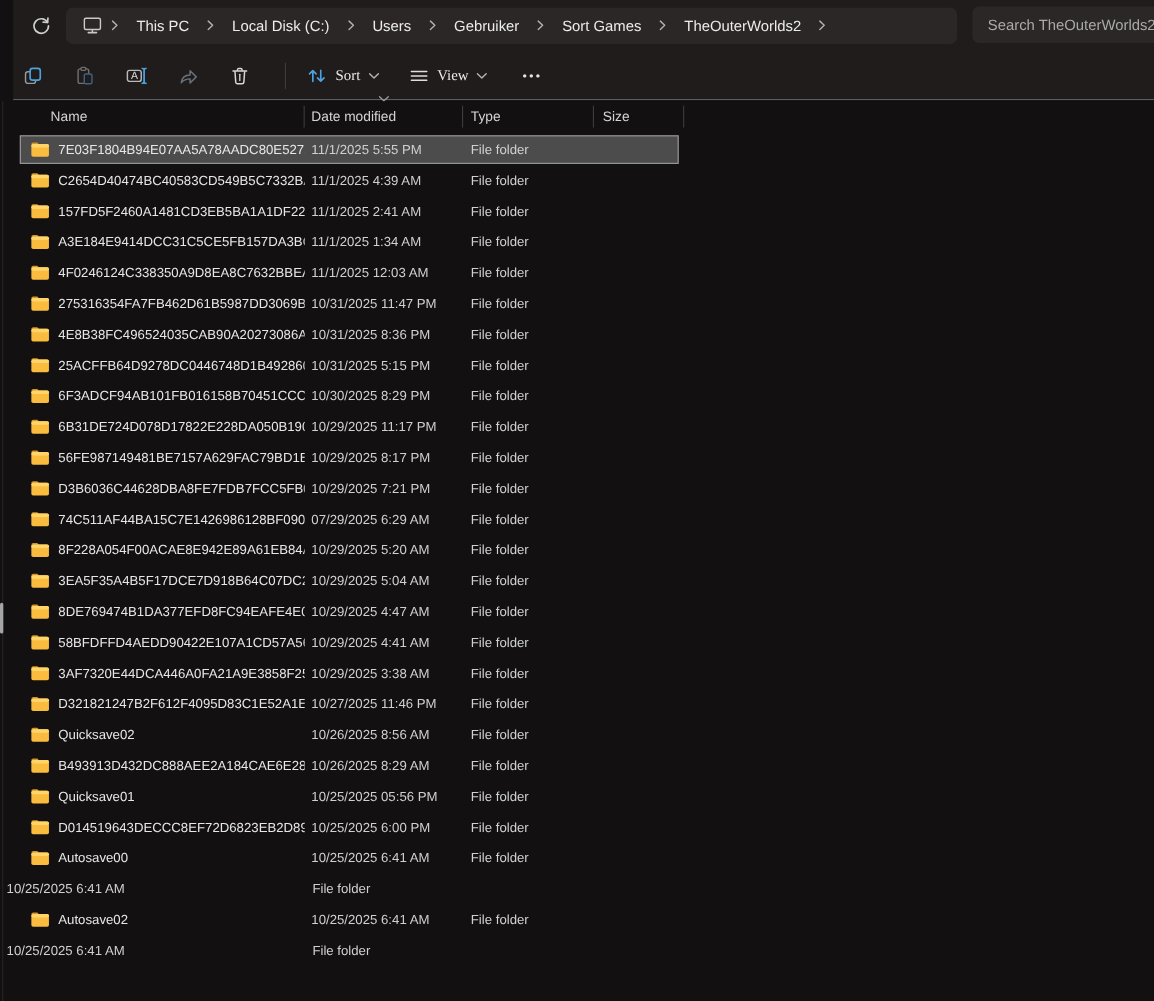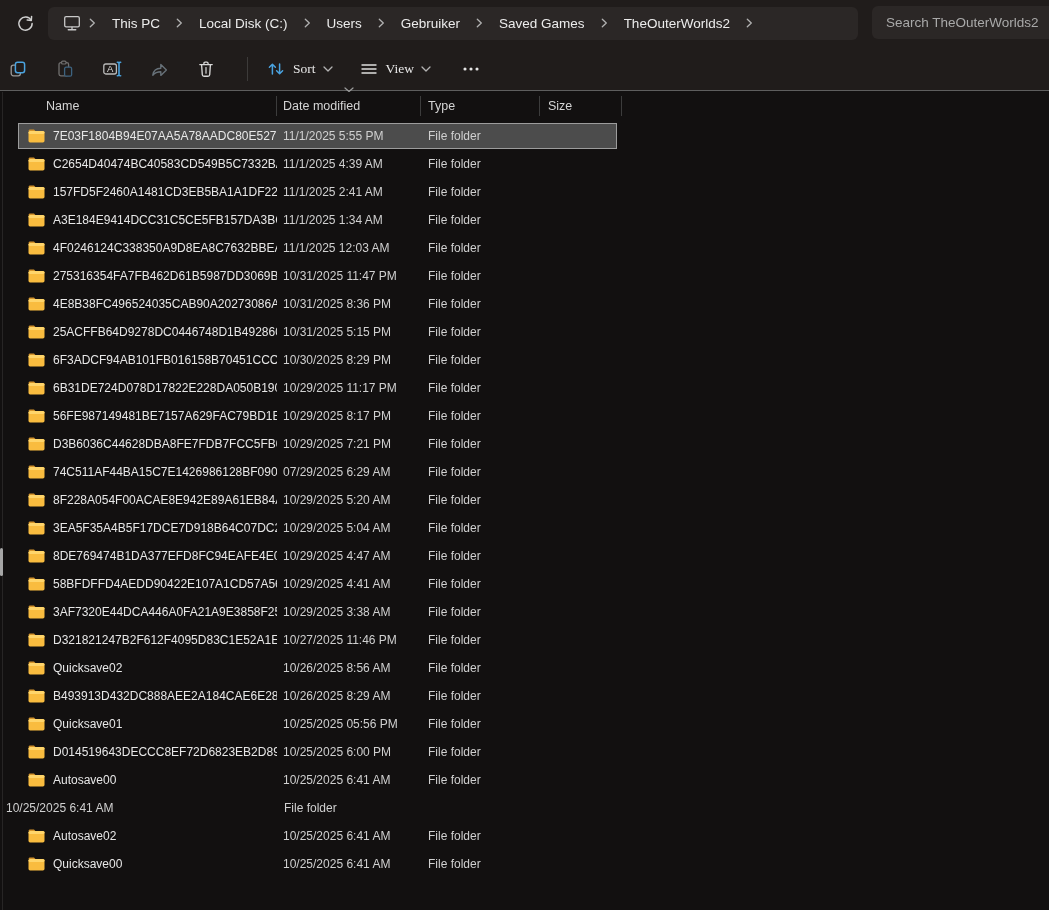--- a/index.html
+++ b/index.html
@@ -15,21 +15,21 @@
   }
   *{box-sizing:border-box;margin:0;padding:0}
   html,body{width:1049px;height:910px}
   body{
     position:relative;overflow:hidden;
     background:var(--content-bg);
     font-family:"Liberation Sans",sans-serif;
     -webkit-font-smoothing:antialiased;
   }
   
-  .chrome{position:absolute;top:0;left:0;right:0;height:91px;background:var(--chrome-bg);border-bottom:1px solid #5e5e5e}
+  .chrome{position:absolute;top:0;left:12px;right:0;height:91px;background:var(--chrome-bg);border-bottom:1px solid #5e5e5e}
   .addr-row{display:flex;align-items:center;height:46px}
   .icon-btn{background:none;border:none;display:flex;align-items:center;justify-content:center;cursor:pointer}
   .refresh-btn{width:34px;height:34px;margin-left:8px;border-radius:5px}
   .address-pill{height:33px;width:810px;margin-left:6px;background:var(--pill-bg);border-radius:6px;display:flex;align-items:center;padding:0 10px;overflow:hidden}
   .crumb-home{display:flex;align-items:center;margin-left:4px}
   .crumb{background:none;border:none;color:#ececec;font-size:13.5px;font-family:inherit;padding:4px 9px;border-radius:4px;cursor:pointer;white-space:nowrap}
   .crumb-chev{display:flex;align-items:center;padding:0 7px;cursor:pointer}
   .search-pill{position:absolute;top:6px;left:872px;right:-8px;height:33px;background:var(--pill-bg);border-radius:6px;display:flex;align-items:center}
   .search-input{background:transparent;border:none;outline:none;color:#cfcfcf;font-size:13.5px;font-family:inherit;padding-left:14px;width:100%}
   .search-input::placeholder{color:#a9a9a9;opacity:1}
@@ -113,21 +113,21 @@
             <svg width="7" height="10" viewBox="0 0 7 10" fill="none">
               <path d="M1.3 1.2 L5.3 5 L1.3 8.8" stroke="#b0b0b0" stroke-width="1.3" stroke-linecap="round" stroke-linejoin="round"></path>
             </svg>
           </span>
           <button class="crumb">Gebruiker</button>
           <span class="crumb-chev">
             <svg width="7" height="10" viewBox="0 0 7 10" fill="none">
               <path d="M1.3 1.2 L5.3 5 L1.3 8.8" stroke="#b0b0b0" stroke-width="1.3" stroke-linecap="round" stroke-linejoin="round"></path>
             </svg>
           </span>
-          <button class="crumb">Saved Games</button>
+          <button class="crumb">Sort Games</button>
           <span class="crumb-chev">
             <svg width="7" height="10" viewBox="0 0 7 10" fill="none">
               <path d="M1.3 1.2 L5.3 5 L1.3 8.8" stroke="#b0b0b0" stroke-width="1.3" stroke-linecap="round" stroke-linejoin="round"></path>
             </svg>
           </span>
           <button class="crumb">TheOuterWorlds2</button>
           <span class="crumb-chev">
             <svg width="7" height="10" viewBox="0 0 7 10" fill="none">
               <path d="M1.3 1.2 L5.3 5 L1.3 8.8" stroke="#b0b0b0" stroke-width="1.3" stroke-linecap="round" stroke-linejoin="round"></path>
             </svg>
@@ -652,30 +652,20 @@
         </svg>
       </span>
       <span class="nm">Autosave02</span>
     </div>
     <div class="cell-date">10/25/2025 6:41 AM</div>
     <div class="cell-type">File folder</div>
     <div class="cell-size"></div>
     <div></div>
   </div>
       <div class="grid-cols file-row">
-    <div class="cell-name">
-      <span class="folder-ic">
-        <svg width="17" height="14" viewBox="0 0 17 14">
-          <path d="M0.5 2.2 C0.5 1.3 1.2 0.6 2.1 0.6 H6 L7.6 2.3 H0.5 Z" fill="var(--folder-back)"></path>
-          <rect x="0.5" y="1.9" width="16" height="11.5" rx="1.6" fill="var(--folder-front)"></rect>
-          <rect x="0.5" y="1.9" width="16" height="3.2" rx="1.6" fill="var(--folder-top)"></rect>
-        </svg>
-      </span>
-      <span class="nm">Quicksave00</span>
-    </div>
     <div class="cell-date">10/25/2025 6:41 AM</div>
     <div class="cell-type">File folder</div>
     <div class="cell-size"></div>
     <div></div>
   </div>
     </div>
 
   <div class="left-track"></div>
   <div class="left-thumb"></div>
 </div>

